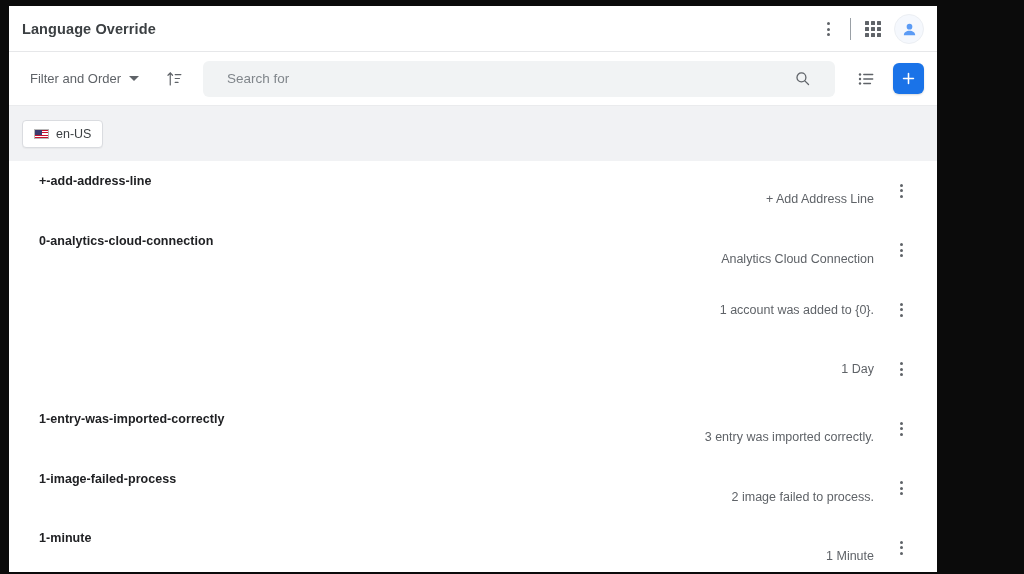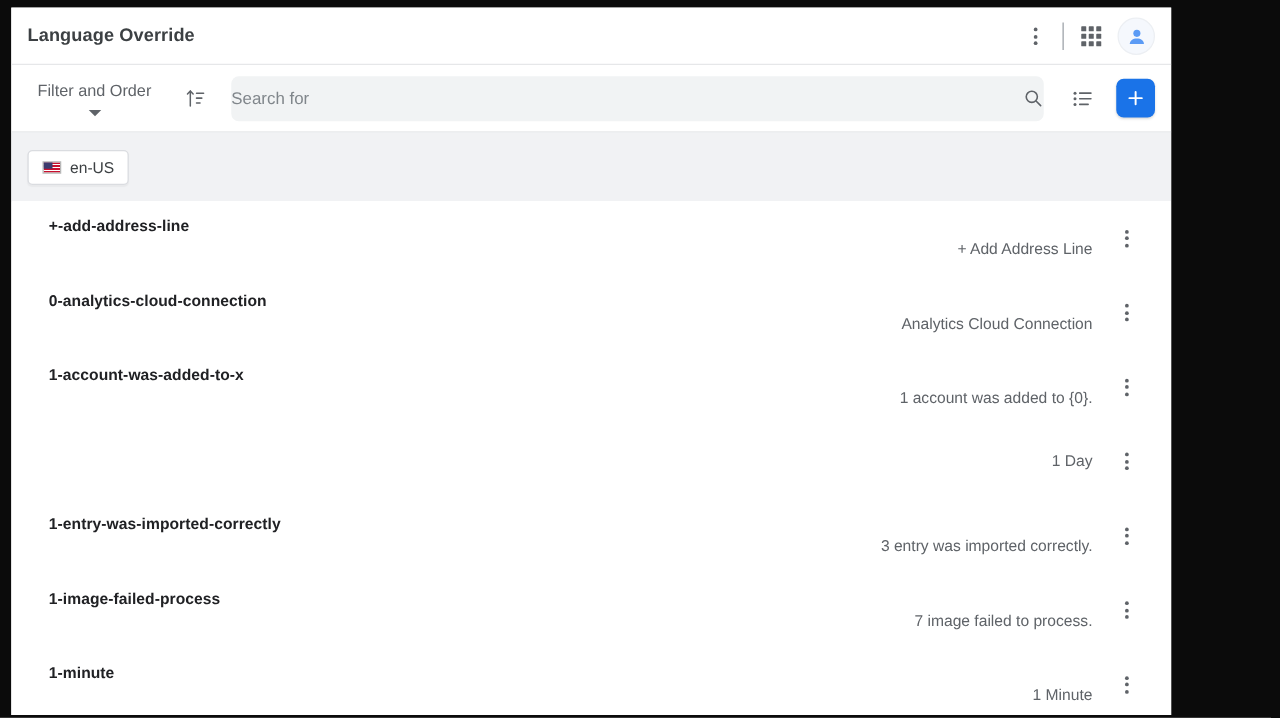--- a/index.html
+++ b/index.html
@@ -124,21 +124,20 @@
   .filter-order {
     display: flex;
     align-items: center;
     gap: 8px;
     font-size: 13px;
     color: #5f6368;
     padding: 6px 8px;
     border-radius: 4px;
     cursor: pointer;
     white-space: nowrap;
-    flex-direction: column;
   }
   .caret {
     width: 0; height: 0;
     border-left: 5px solid transparent;
     border-right: 5px solid transparent;
     border-top: 5px solid #5f6368;
   }
   .sort-btn {
     width: 34px; height: 34px;
     display: flex; align-items: center; justify-content: center;
@@ -146,21 +145,21 @@
     border-radius: 50%;
     cursor: pointer;
   }
   .search-wrap {
     flex: 1;
     height: 36px;
     background: #f1f3f4;
     border-radius: 6px;
     display: flex;
     align-items: center;
-    padding: 0 0;
+    padding: 0 24px;
     position: relative;
   }
   .search-wrap input {
     flex: 1;
     border: none;
     outline: none;
     background: transparent;
     font-family: "Liberation Sans", sans-serif;
     font-size: 13.5px;
     color: #3c4043;
@@ -377,21 +376,20 @@
         <div class="item-menu">
           <span class="kebab">
               <i></i>
               <i></i>
               <i></i>
             </span>
         </div>
       </div>
 
       <div class="list-item">
-        <div class="item-key">1-account-was-added-to-x</div>
         <div class="item-value">1 account was added to {0}.</div>
         <div class="item-menu">
           <span class="kebab">
               <i></i>
               <i></i>
               <i></i>
             </span>
         </div>
       </div>
 
@@ -413,21 +411,21 @@
           <span class="kebab">
               <i></i>
               <i></i>
               <i></i>
             </span>
         </div>
       </div>
 
       <div class="list-item">
         <div class="item-key">1-image-failed-process</div>
-        <div class="item-value">7 image failed to process.</div>
+        <div class="item-value">2 image failed to process.</div>
         <div class="item-menu">
           <span class="kebab">
               <i></i>
               <i></i>
               <i></i>
             </span>
         </div>
       </div>
 
       <div class="list-item">

